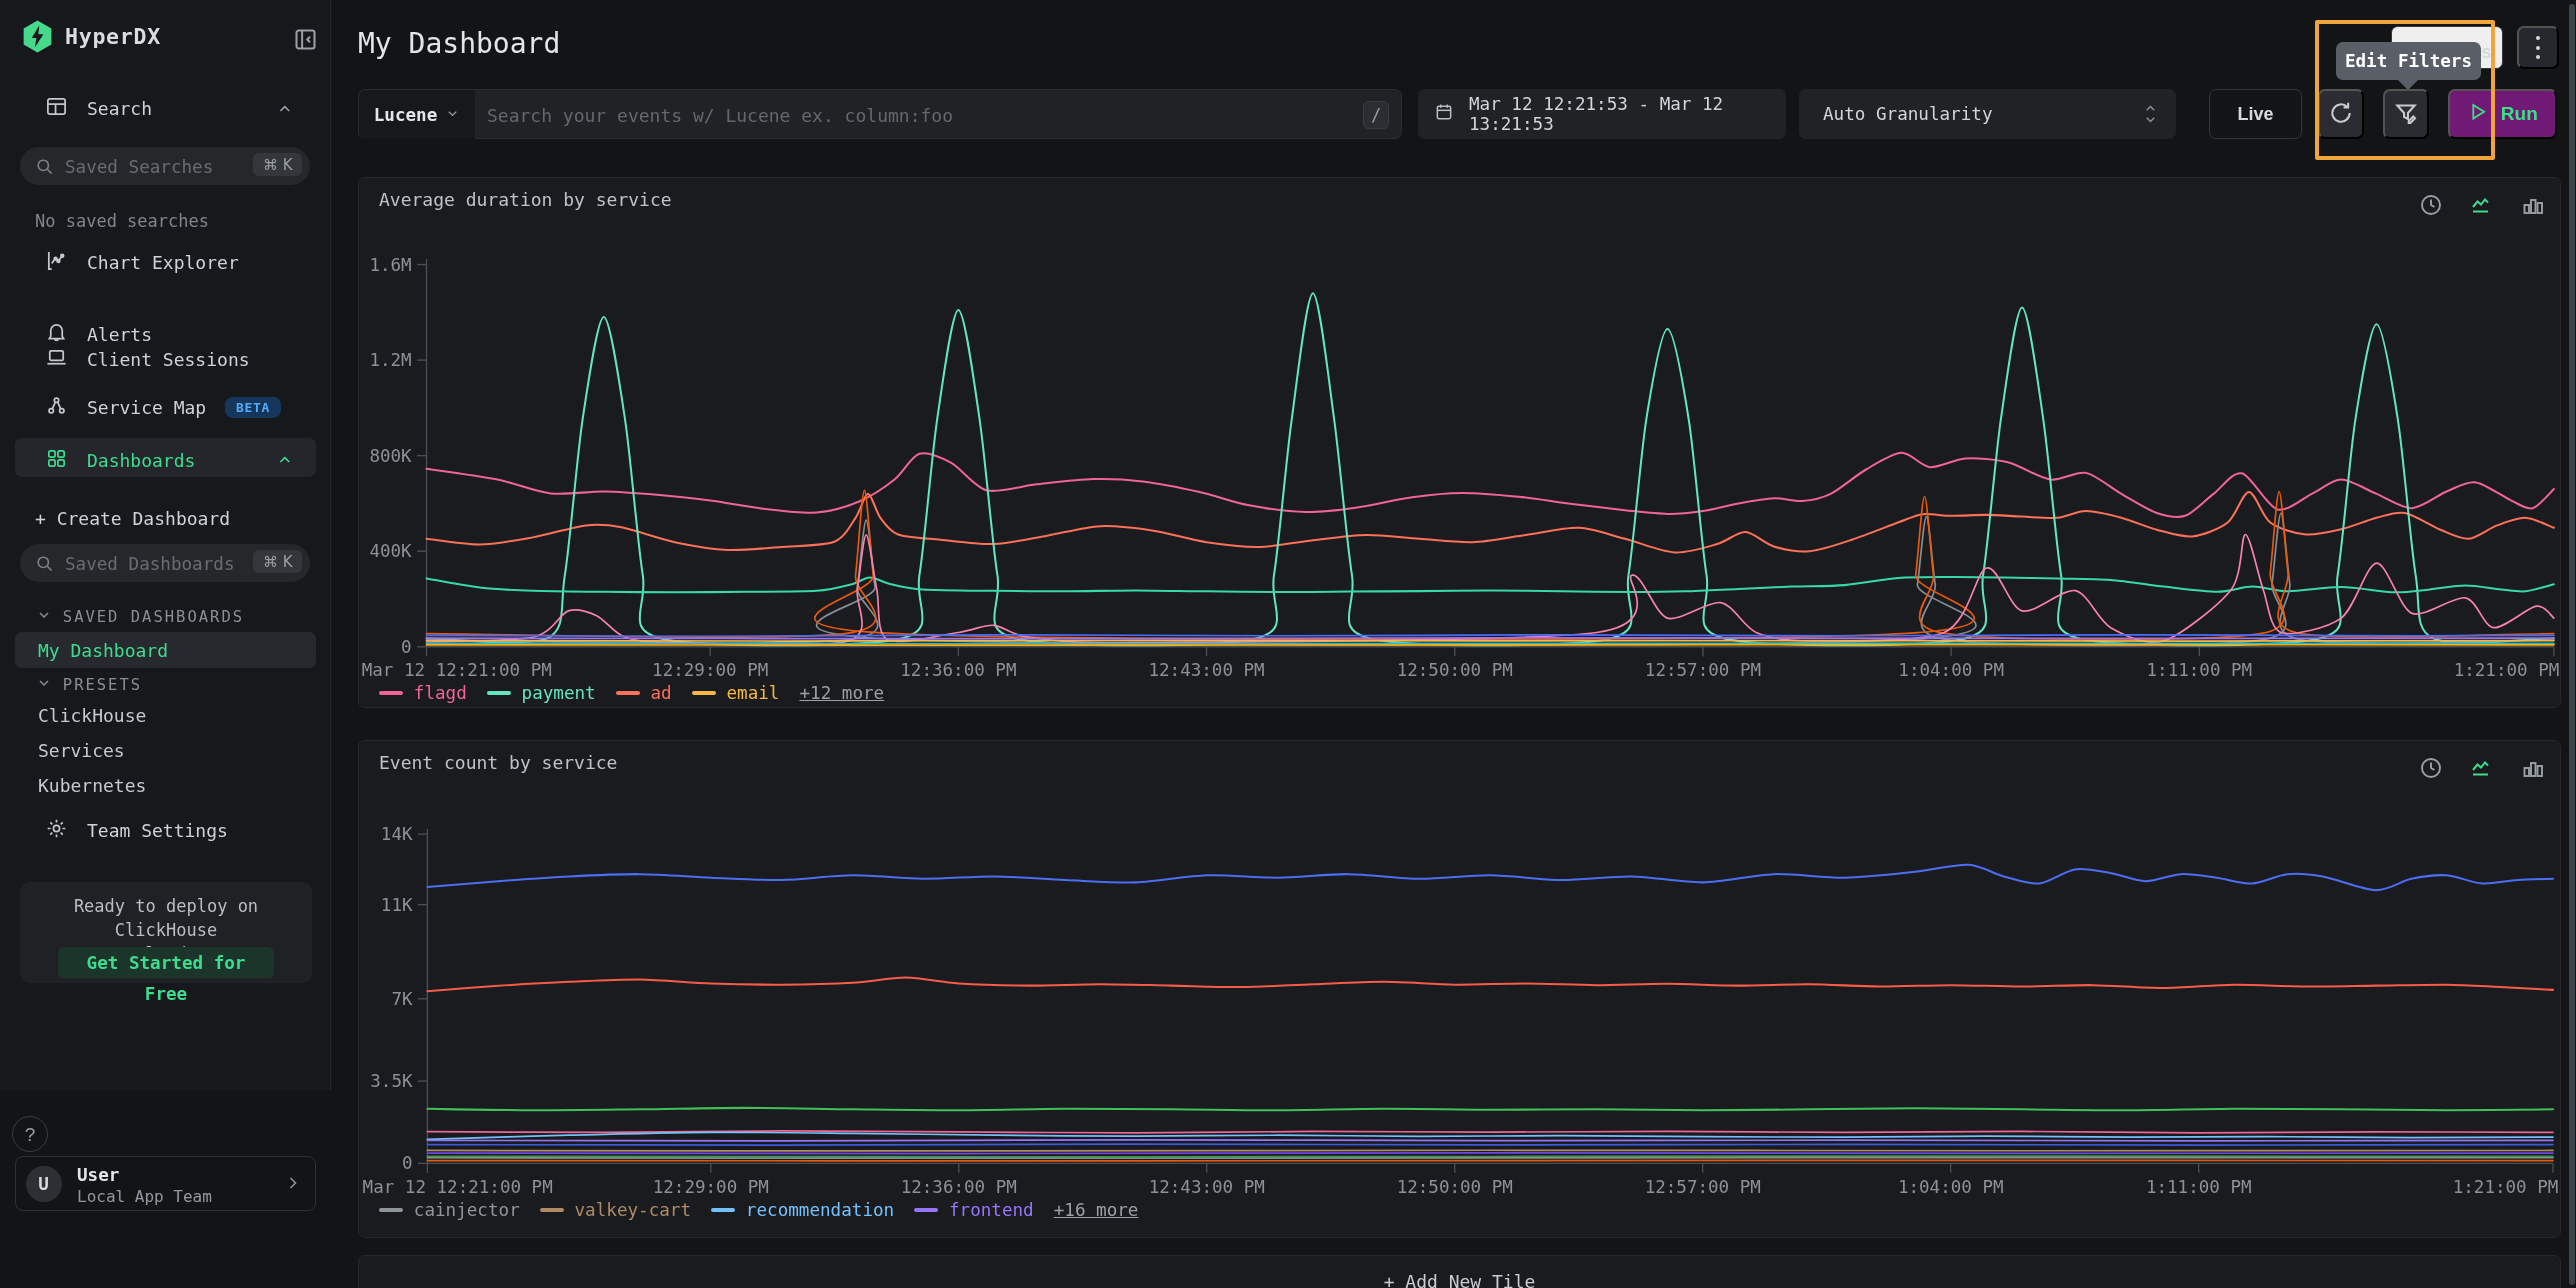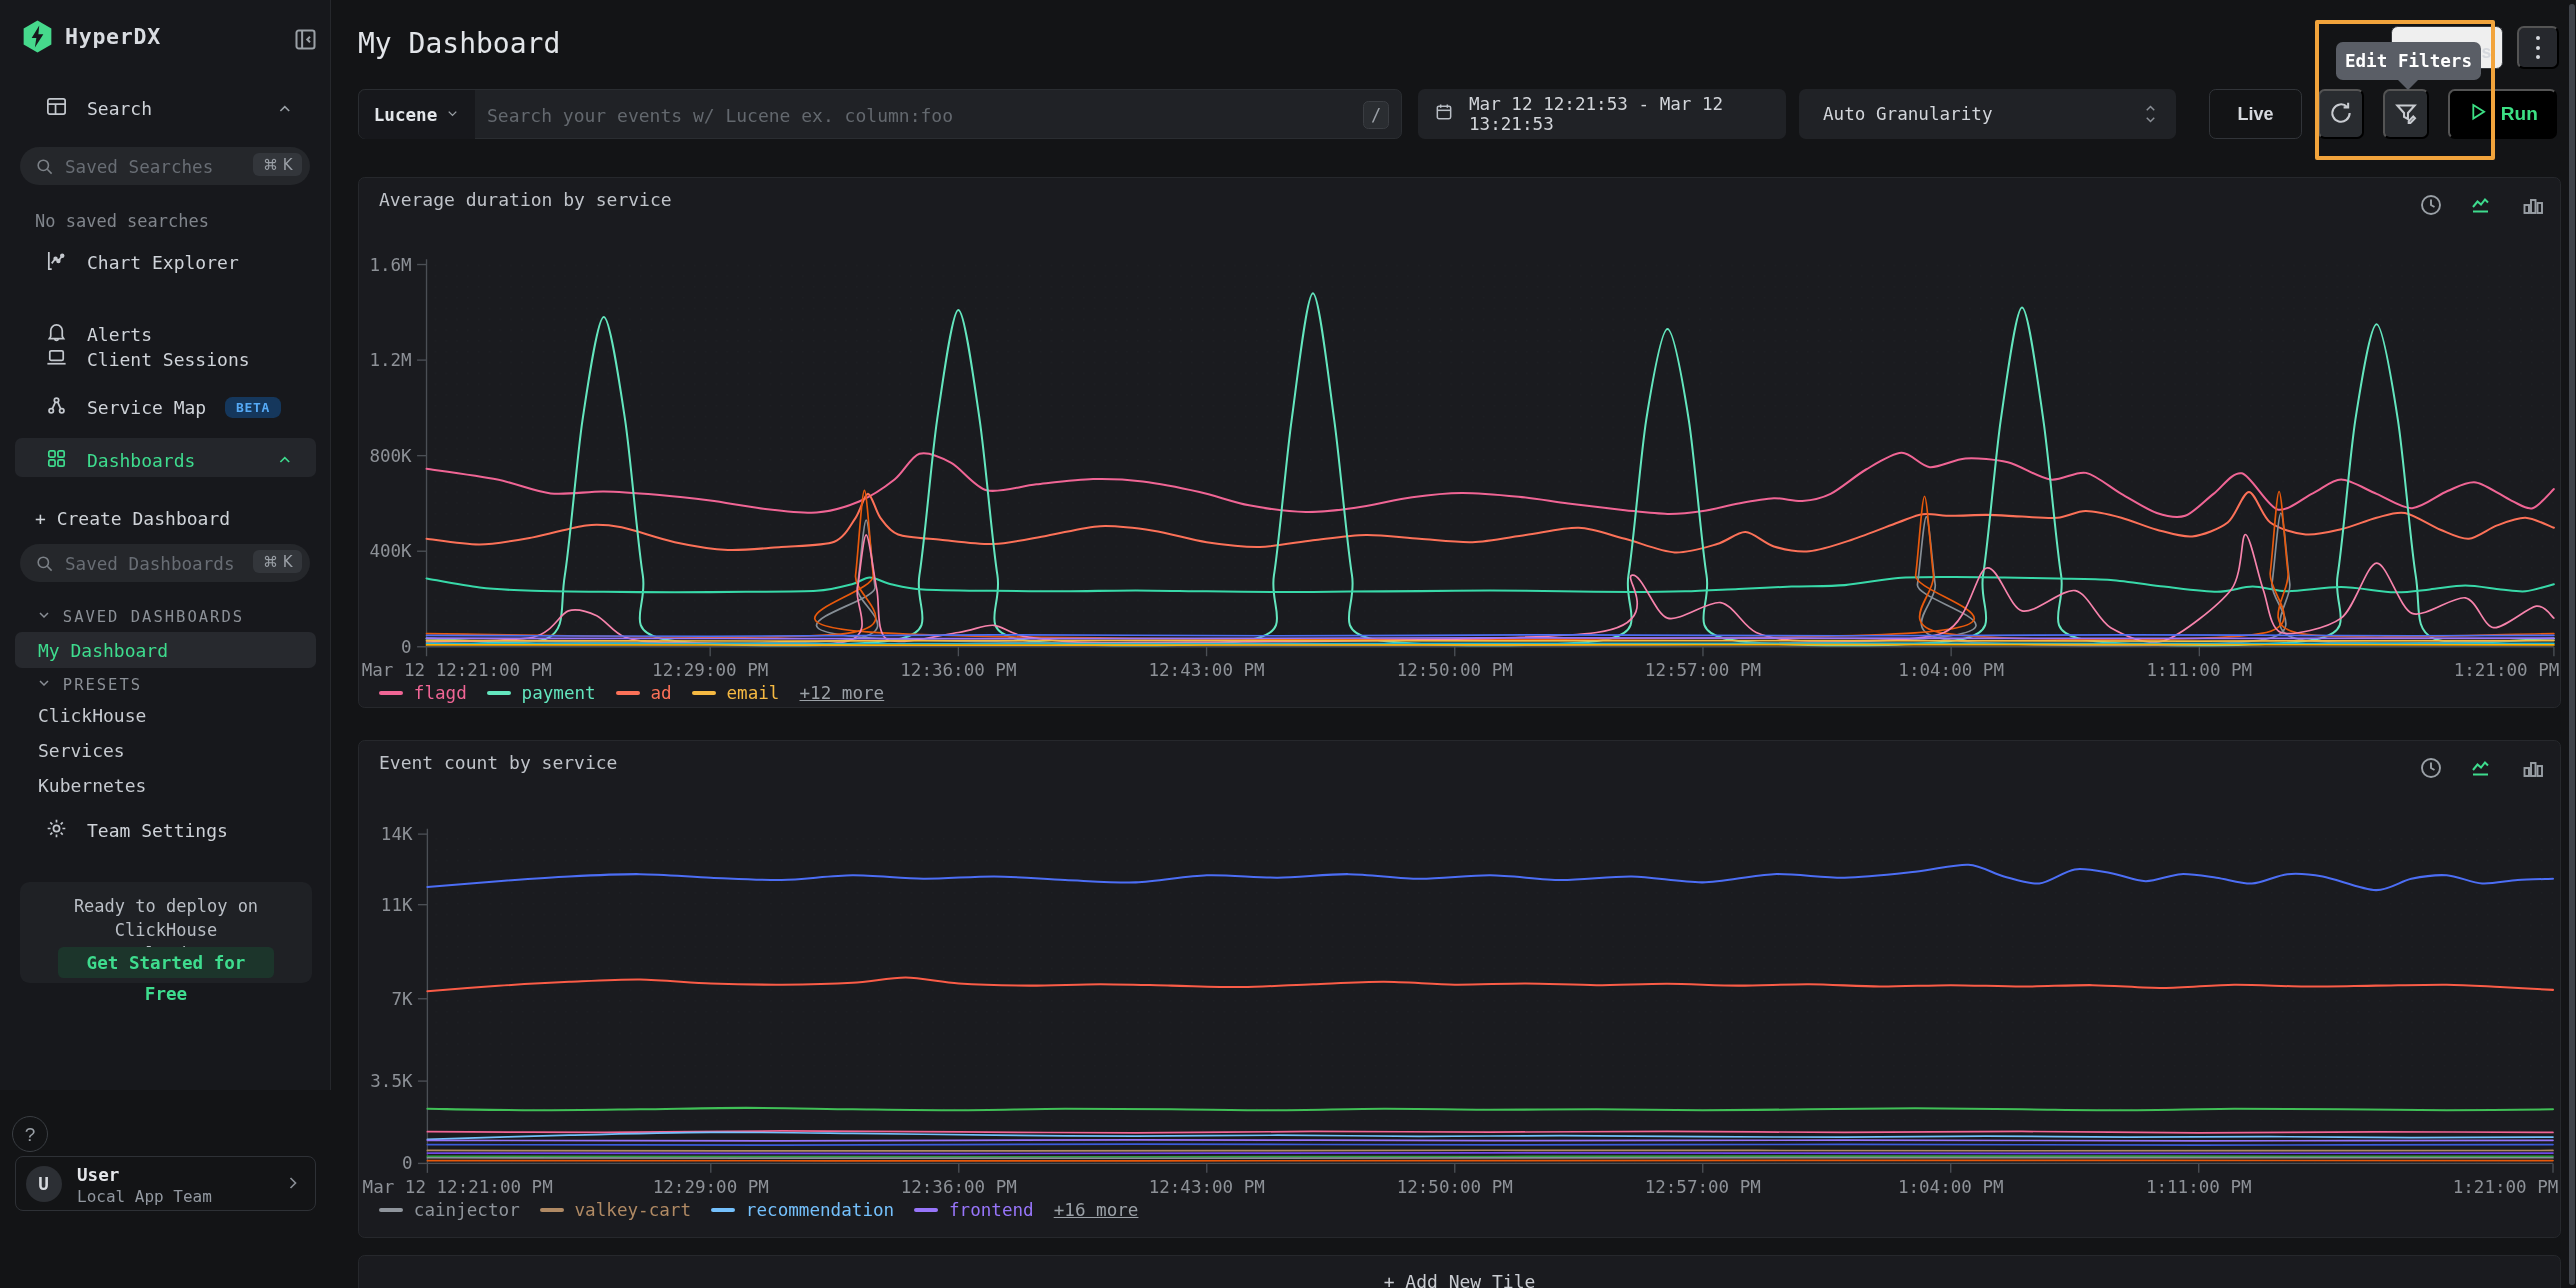--- a/index.html
+++ b/index.html
@@ -43,21 +43,21 @@
   .search-combo input{position:absolute;left:126px;top:0;width:797px;height:49px;background:transparent;border:none;outline:none;
         color:#f9a8d4;font-size:18px;font-family:inherit;}
   .search-combo input::placeholder{color:#63686e;}
   .slash-badge{position:absolute;right:12px;top:10.8px;width:26px;height:28px;background:#2a2d31;border:1.4px solid #3a3d42;border-radius:5.4px;
         color:#9ba0a7;font-size:17px;text-align:center;line-height:27px;box-sizing:border-box;}
   .date-range{left:1418px;width:368px;background:#202226;display:flex;align-items:center;gap:15px;padding-left:16px;color:#d2d5da;font-size:17.6px;}
   .granularity{left:1799px;width:377px;background:#202226;display:flex;align-items:center;color:#d2d5da;font-size:17.6px;padding-left:24px;}
   .live-btn{left:2209px;width:93px;background:transparent;border:1.4px solid #313439;color:#d6d9de;font-size:18px;font-weight:bold;
         text-align:center;line-height:47px;}
   .icon-btn{width:46px;background:#292c30;display:flex;align-items:center;justify-content:center;}
-  .run-btn{left:2448px;width:109px;background:#000000;display:flex;align-items:center;justify-content:center;gap:12px;
+  .run-btn{left:2448px;width:109px;background:#701a75;display:flex;align-items:center;justify-content:center;gap:12px;
         color:#3ce084;font-size:19px;font-weight:bold;}
   .top-right-btn{position:absolute;top:26px;height:43px;box-sizing:border-box;border-radius:6.8px;}
   .obscured-btn{left:2391px;width:112px;border:1.4px solid #35383d;color:#d6d9de;font-size:17.6px;font-weight:bold;
         text-align:right;padding:9.5px 10.8px 0 0;}
   .kebab-btn{left:2517px;width:42px;background:#26282d;display:flex;flex-direction:column;align-items:center;justify-content:center;gap:5.4px;}
   .kebab-btn i{width:4px;height:4px;border-radius:50%;background:#d6d9de;}
   .tooltip{position:absolute;left:2336px;top:42px;width:145px;height:38px;background:#5a5e66;border-radius:6.8px;z-index:40;
         color:#ffffff;font-size:17.6px;font-weight:bold;text-align:center;line-height:38px;}
   .tooltip .arrow{position:absolute;left:62px;bottom:-9.5px;width:0;height:0;border-left:10px solid transparent;
         border-right:10px solid transparent;border-top:10px solid #5a5e66;}

